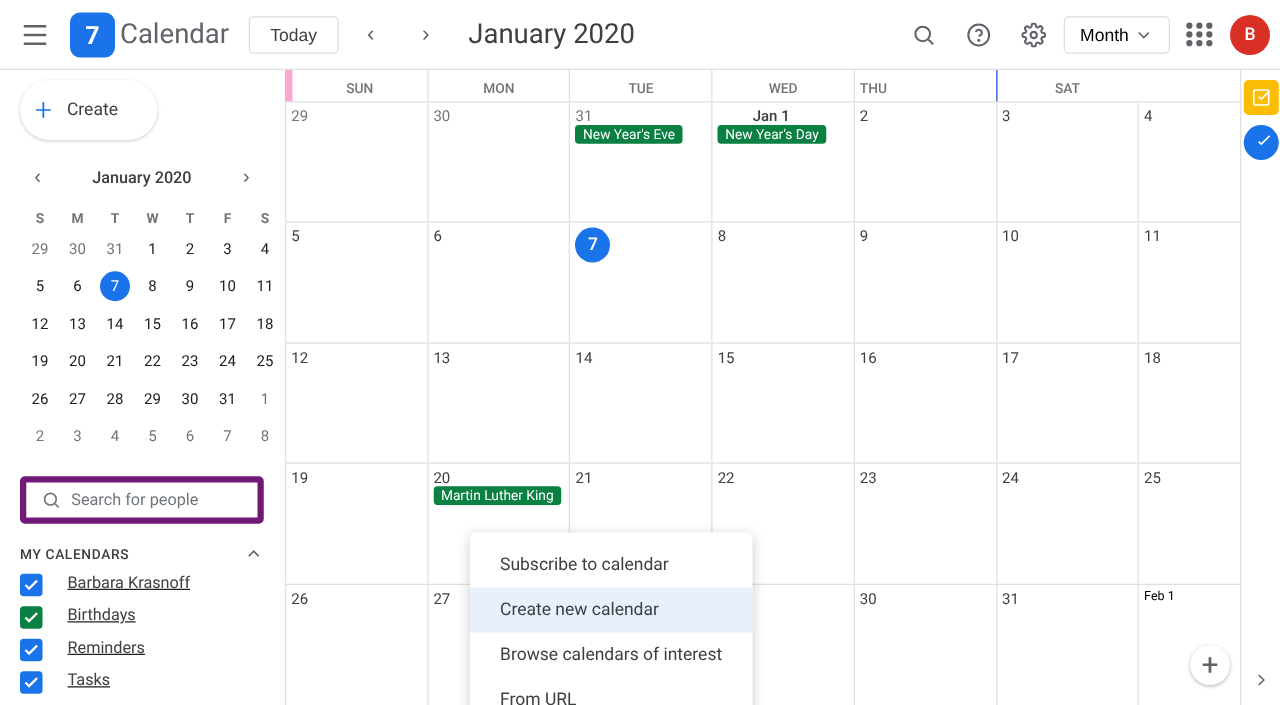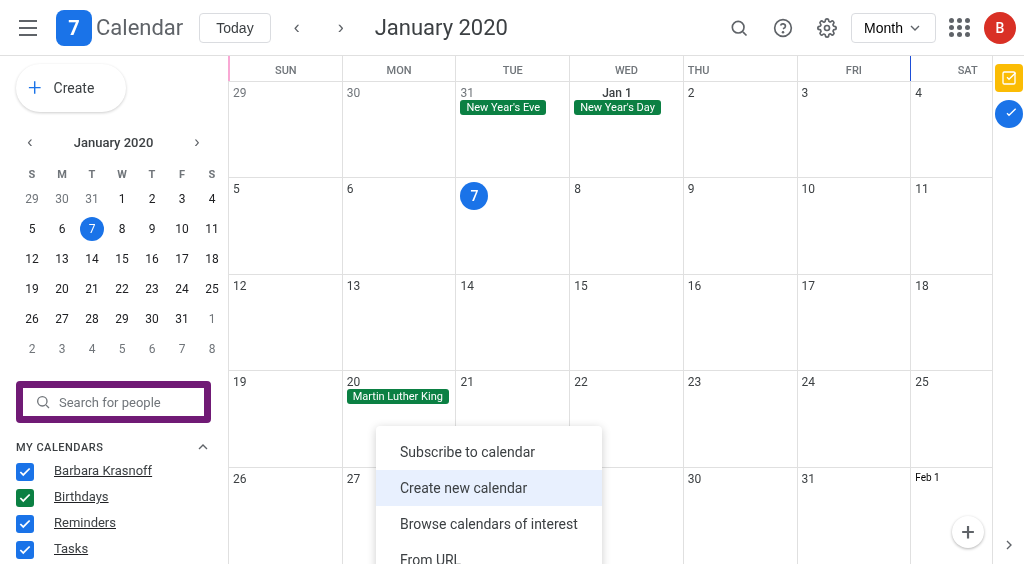--- a/index.html
+++ b/index.html
@@ -41,21 +41,21 @@
     .mini-cal-title { font-size: 13px; font-weight: 500; color: #3c4043; }
     .mini-cal-nav { border: none; background: none; cursor: pointer; color: #5f6368; font-size: 16px; width: 28px; height: 28px; border-radius: 50%; display: flex; align-items: center; justify-content: center; }
     .mini-cal-grid { width: 100%; }
     .mini-cal-grid th { font-size: 11px; color: #70757a; text-align: center; padding: 2px; width: 28px; }
     .mini-cal-grid td { text-align: center; padding: 2px; cursor: pointer; }
     .mini-cal-grid td span { display: inline-flex; align-items: center; justify-content: center; width: 24px; height: 24px; border-radius: 50%; font-size: 12px; }
     .mini-day-selected-today span { background: #1a73e8; color: white; }
     .mini-day-other { color: #70757a; }
 
     
-    .search-people { display: flex; align-items: flex-end; gap: 8px; border: 7px solid #701a75; border-radius: 4px; padding: 6px 12px; margin-bottom: 16px; cursor: text; }
+    .search-people { display: flex; align-items: flex-end; gap: 8px; border: 5px solid #701a75; border-radius: 4px; padding: 6px 12px; margin-bottom: 16px; cursor: text; }
     .search-people-text { font-size: 13px; color: #70757a; }
 
     
     .cal-section { margin-bottom: 8px; }
     .cal-section-header { display: flex; align-items: center; justify-content: space-between; margin-bottom: 4px; cursor: pointer; }
     .cal-section-title { font-size: 11px; font-weight: 500; color: #3c4043; text-transform: uppercase; letter-spacing: 0.5px; }
     .cal-item { display: flex; align-items: flex-start; gap: 20px; padding: 4px 0; cursor: pointer; text-decoration: underline; }
     .cal-checkbox { width: 18px; height: 18px; border-radius: 3px; display: flex; align-items: center; justify-content: center; }
     .cal-checkbox svg { width: 14px; height: 14px; }
     .cal-name { font-size: 13px; color: #3c4043; }
@@ -300,26 +300,25 @@
             <polyline points="6 9 12 15 18 9"></polyline>
           </svg>
       </div>
 
     </div>
   </div>
 
   <div style="flex:1; display:flex; flex-direction:column; overflow:hidden; position:relative;">
 
     <div style="display:grid; grid-template-columns: repeat(7,1fr); border-bottom:1px solid #e0e0e0;">
-      <div style="text-align:center;padding:8px 4px 4px;font-size:11px;color:#70757a;font-weight:500;border-left:2px solid #f9a8d4;">SUN</div>
+      <div style="text-align:center;padding:8px 4px 4px;font-size:11px;color:#70757a;font-weight:500;border-left:6px solid #f9a8d4;">SUN</div>
       <div style="text-align:center;padding:8px 4px 4px;font-size:11px;color:#70757a;font-weight:500;border-left:1px solid #e0e0e0;">MON</div>
       <div style="text-align:center;padding:8px 4px 4px;font-size:11px;color:#70757a;font-weight:500;border-left:1px solid #e0e0e0;">TUE</div>
       <div style="text-align:center;padding:8px 4px 4px;font-size:11px;color:#70757a;font-weight:500;border-left:1px solid #e0e0e0;">WED</div>
       <div style="text-align:left;padding:8px 4px 4px;font-size:11px;color:#70757a;font-weight:500;border-left:1px solid #e0e0e0;">THU</div>
-      <div style="text-align:center;padding:8px 4px 4px;font-size:11px;color:#70757a;font-weight:500;border-left:1px solid #e0e0e0;">FRI</div>
       <div style="text-align:center;padding:8px 4px 4px;font-size:11px;color:#70757a;font-weight:500;border-left:1px solid #1d4ed8;">SAT</div>
     </div>
 
     <div style="display:grid; grid-template-rows:repeat(5,1fr); flex:1;">
 
       <div style="display:grid;grid-template-columns:repeat(7,1fr);border-bottom:1px solid #e0e0e0;">
         <div style="border-left:1px solid #e0e0e0;padding:4px;">
           <div style="font-size:12px;color:#70757a;">29</div>
         </div>
         <div style="border-left:1px solid #e0e0e0;padding:4px;">

